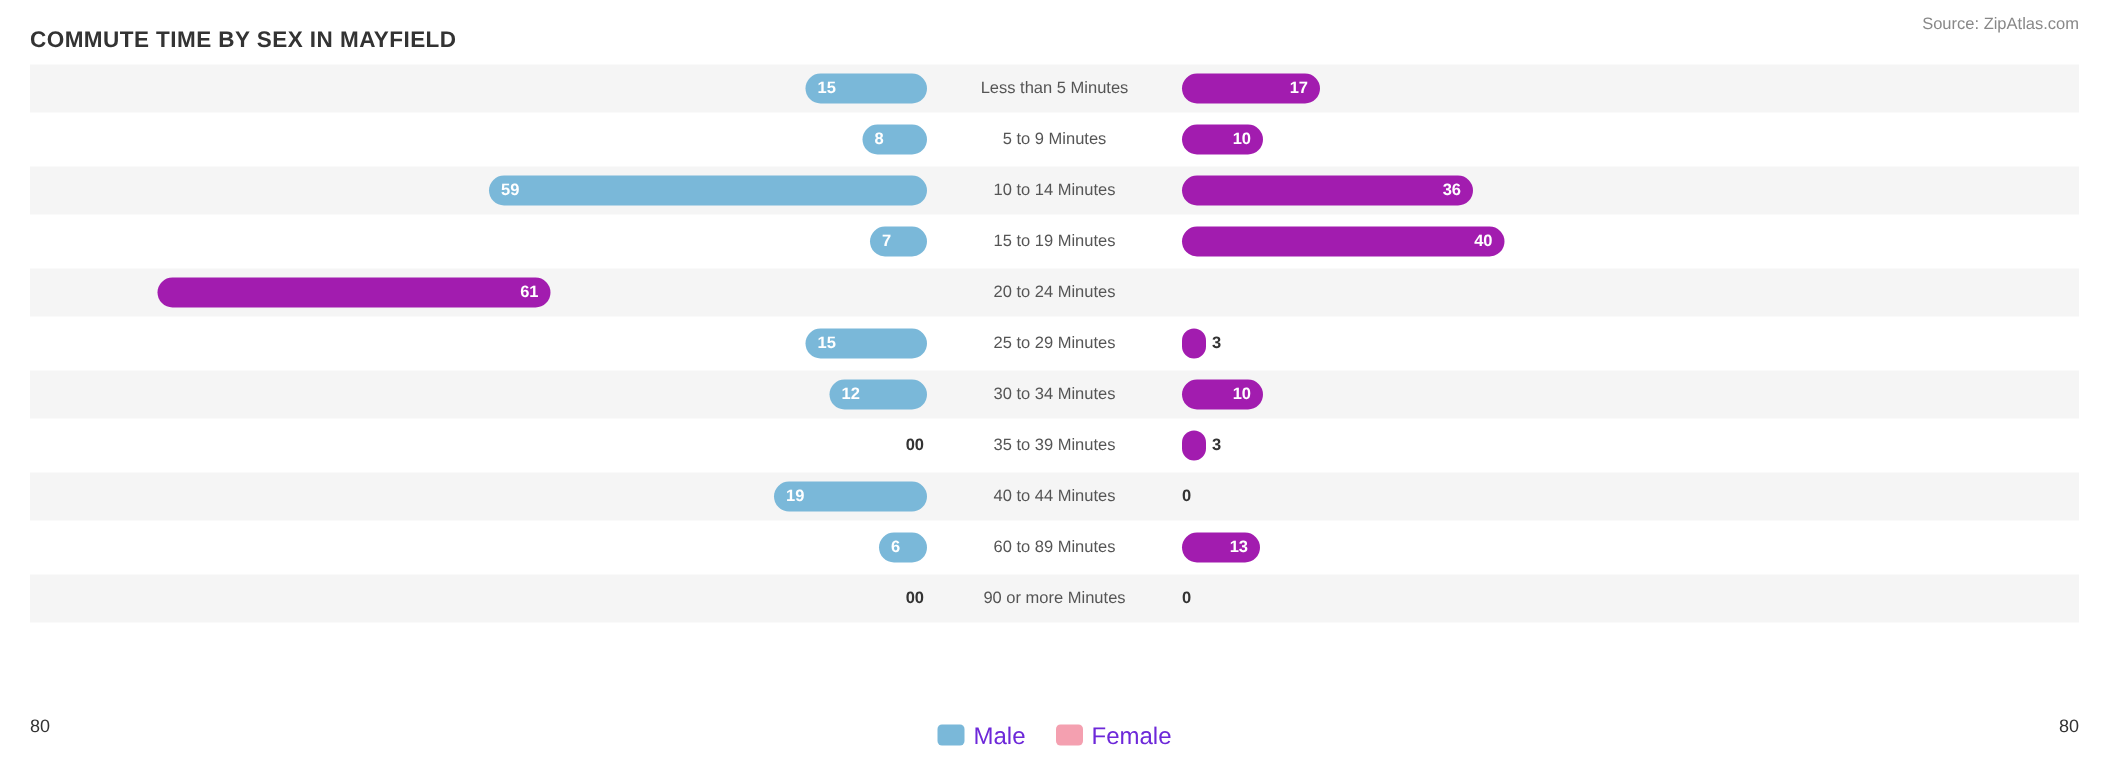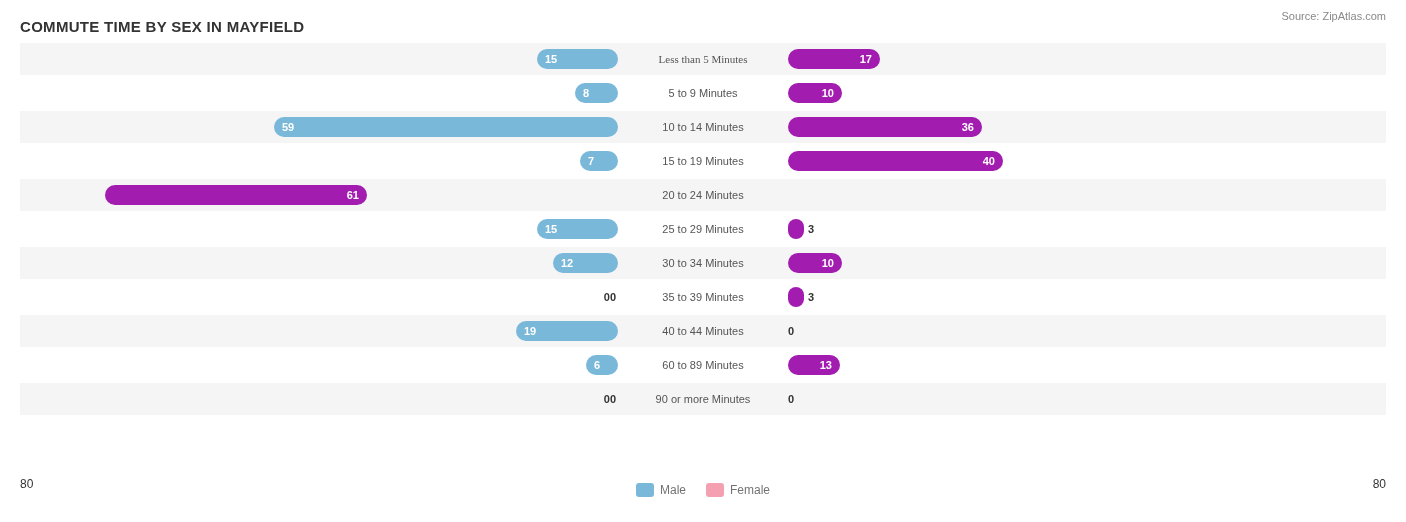--- a/index.html
+++ b/index.html
@@ -97,22 +97,22 @@
       display: flex;
       justify-content: center;
       align-items: center;
       gap: 20px;
       margin-top: 6px;
     }
     .legend-item {
       display: flex;
       align-items: flex-start;
       gap: 6px;
-      font-size: 12px;
-      color: #737373;
+      font-size: 16px;
+      color: #6d28d9;
     }
     .legend-box {
       width: 18px;
       height: 14px;
       border-radius: 3px;
     }
     .axis-labels {
       display: flex;
       justify-content: space-between;
       font-size: 12px;
@@ -130,21 +130,21 @@
 
   <div class="chart-area" id="chart-area">
 
   <div class="row">
     <div class="left-section" style="position:relative;">
       <div class="bar-blue" style="width:81px; position:relative;">
              <span style="position:absolute; left:8px; color:#fff; font-size:11px; font-weight:bold;">15</span>
            </div>
 
     </div>
-    <div class="row-label" style="position:absolute; left:50%; transform:translateX(-50%); font-size:11px; color:#555; white-space:nowrap; z-index:2;font-family:Liberation Serif, serif;">Less than 5 Minutes</div>
+    <div class="row-label" style="position:absolute; left:50%; transform:translateX(-50%); font-size:11px; color:#555; white-space:nowrap; z-index:2;">Less than 5 Minutes</div>
     <div class="right-section" style="position:relative;">
       <div class="bar-pink" style="width:92px; position:relative;">
              <span style="position:absolute; right:8px; color:#fff; font-size:11px; font-weight:bold;">17</span>
            </div>
     </div>
   </div>
       <div class="row">
     <div class="left-section" style="position:relative;">
       <div class="bar-blue" style="width:43px; position:relative;">
              <span style="position:absolute; left:8px; color:#fff; font-size:11px; font-weight:bold;">8</span>
@@ -153,21 +153,21 @@
     </div>
     <div class="row-label" style="position:absolute; left:50%; transform:translateX(-50%); font-size:11px; color:#555; white-space:nowrap; z-index:2;">5 to 9 Minutes</div>
     <div class="right-section" style="position:relative;">
       <div class="bar-pink" style="width:54px; position:relative;">
              <span style="position:absolute; right:8px; color:#fff; font-size:11px; font-weight:bold;">10</span>
            </div>
     </div>
   </div>
       <div class="row">
     <div class="left-section" style="position:relative;">
-      <div class="bar-blue" style="width:344px; position:relative;">
+      <div class="bar-blue" style="width:292px; position:relative;">
              <span style="position:absolute; left:8px; color:#fff; font-size:11px; font-weight:bold;">59</span>
            </div>
 
     </div>
     <div class="row-label" style="position:absolute; left:50%; transform:translateX(-50%); font-size:11px; color:#555; white-space:nowrap; z-index:2;">10 to 14 Minutes</div>
     <div class="right-section" style="position:relative;">
       <div class="bar-pink" style="width:194px; position:relative;">
              <span style="position:absolute; right:8px; color:#fff; font-size:11px; font-weight:bold;">36</span>
            </div>
     </div>

